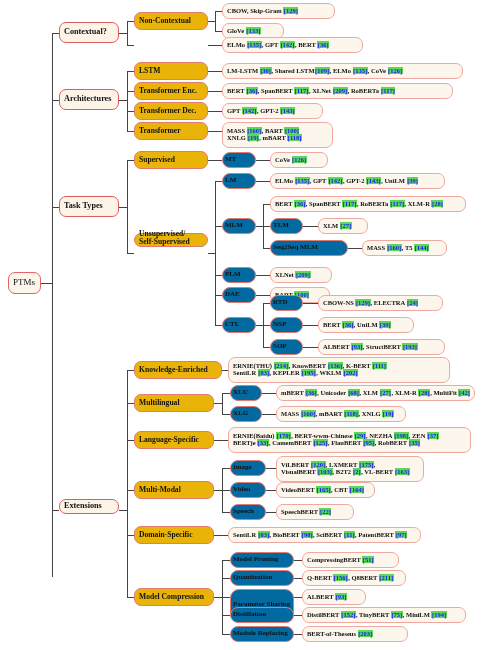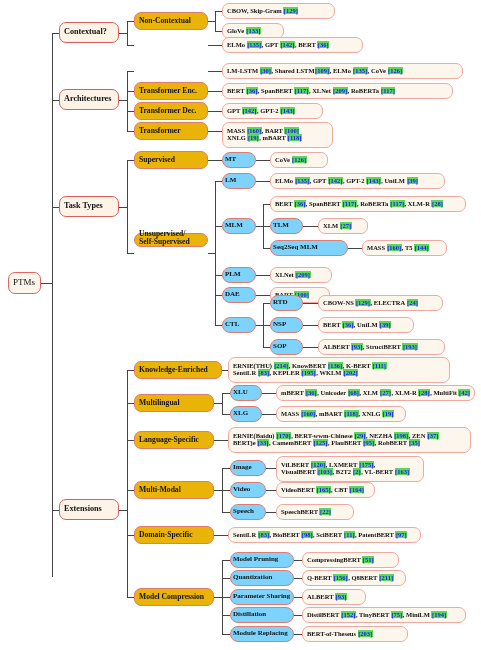--- a/index.html
+++ b/index.html
@@ -17,21 +17,21 @@
     border:1px solid #e06666;
     border-radius:7px;
     background:#fdf6ec;
     display:flex;align-items:center;
     padding:0 4px;
     line-height:1.05;
     white-space:nowrap;
   }
   .node.lvl1{background:#fdf3e7;border-color:#d95f5f;border-width:1px;font-weight:bold;}
   .node.lvl2{background:#eab308;border-color:#e07b72;font-weight:bold;}
-  .node.lvl3{background:#7dd3fc;border-color:#e07b72;font-weight:bold;}
+  .node.lvl3{background:#0369a1;border-color:#e07b72;font-weight:bold;}
   .node.leaf{background:#fdf6ec;border-color:#efa9a0;font-weight:bold;}
   .node.small{border-radius:9px;justify-content:center;padding:0 2px;}
   .node.center{justify-content:center;}
   .node.two-line{align-items:center;}
 
   .node .txt{display:block;width:100%;}
   .node .txt .ln{display:block;}
 
   
   .lvl0{font-size:9px;}
@@ -178,21 +178,21 @@
 
   <div class="node lvl1 center" style="left:59px;top:89px;width:60px;height:21px;">
     <span class="txt">Architectures</span>
   </div>
   <div class="node lvl1 center" style="left:59px;top:22px;width:60px;height:21px;">
     <span class="txt">Contextual?</span>
   </div>
   <div class="node lvl1 center" style="left:59px;top:196px;width:60px;height:21px;">
     <span class="txt">Task Types</span>
   </div>
-  <div class="node lvl1 center" style="left:59px;top:499px;width:60px;height:21px;">
+  <div class="node lvl1 center" style="left:59px;top:499px;width:60px;height:15px;">
     <span class="txt">Extensions</span>
   </div>
 
   <div class="node lvl2" style="left:134px;top:12px;width:74px;height:18px;">
     <span class="txt">Non-Contextual</span>
   </div>
 
   <div class="node leaf" style="left:222px;top:3px;width:113px;height:16px;">
     <span class="txt">
         <span class="ln"><span class="w">CBOW, Skip-Gram </span><span class="cite">[129]</span></span>
@@ -202,20 +202,23 @@
     <span class="txt">
         <span class="ln">GloVe <span class="cite">[133]</span></span>
       </span>
   </div>
   <div class="node leaf" style="left:222px;top:37px;width:141px;height:16px;">
     <span class="txt">
         <span class="ln">ELMo <span class="cite">[135]</span>, GPT <span class="cite">[142]</span>, BERT <span class="cite">[36]</span></span>
       </span>
   </div>
 
+  <div class="node lvl2" style="left:134px;top:62px;width:74px;height:18px;">
+    <span class="txt">LSTM</span>
+  </div>
   <div class="node lvl2" style="left:134px;top:82px;width:74px;height:18px;">
     <span class="txt">Transformer Enc.</span>
   </div>
   <div class="node lvl2" style="left:134px;top:102px;width:74px;height:18px;">
     <span class="txt">Transformer Dec.</span>
   </div>
   <div class="node lvl2" style="left:134px;top:122px;width:74px;height:18px;">
     <span class="txt">Transformer</span>
   </div>
 
@@ -430,21 +433,21 @@
       </span>
   </div>
   <div class="node lvl3 small" style="left:230px;top:570px;width:64px;height:16px;">
     <span class="txt">Quantization</span>
   </div>
   <div class="node leaf" style="left:302px;top:570px;width:104px;height:16px;">
     <span class="txt">
         <span class="ln">Q-BERT <span class="cite">[156]</span>, Q8BERT <span class="cite">[211]</span></span>
       </span>
   </div>
-  <div class="node lvl3 small" style="left:230px;top:589px;width:64px;height:16px;justify-content:center;">
+  <div class="node lvl3 small" style="left:230px;top:589px;width:64px;height:32px;justify-content:center;">
     <span class="txt">Parameter Sharing</span>
   </div>
   <div class="node leaf" style="left:302px;top:589px;width:64px;height:16px;">
     <span class="txt">
         <span class="ln">ALBERT <span class="cite">[93]</span></span>
       </span>
   </div>
   <div class="node lvl3 small" style="left:230px;top:607px;width:64px;height:16px;">
     <span class="txt">Distillation</span>
   </div>

